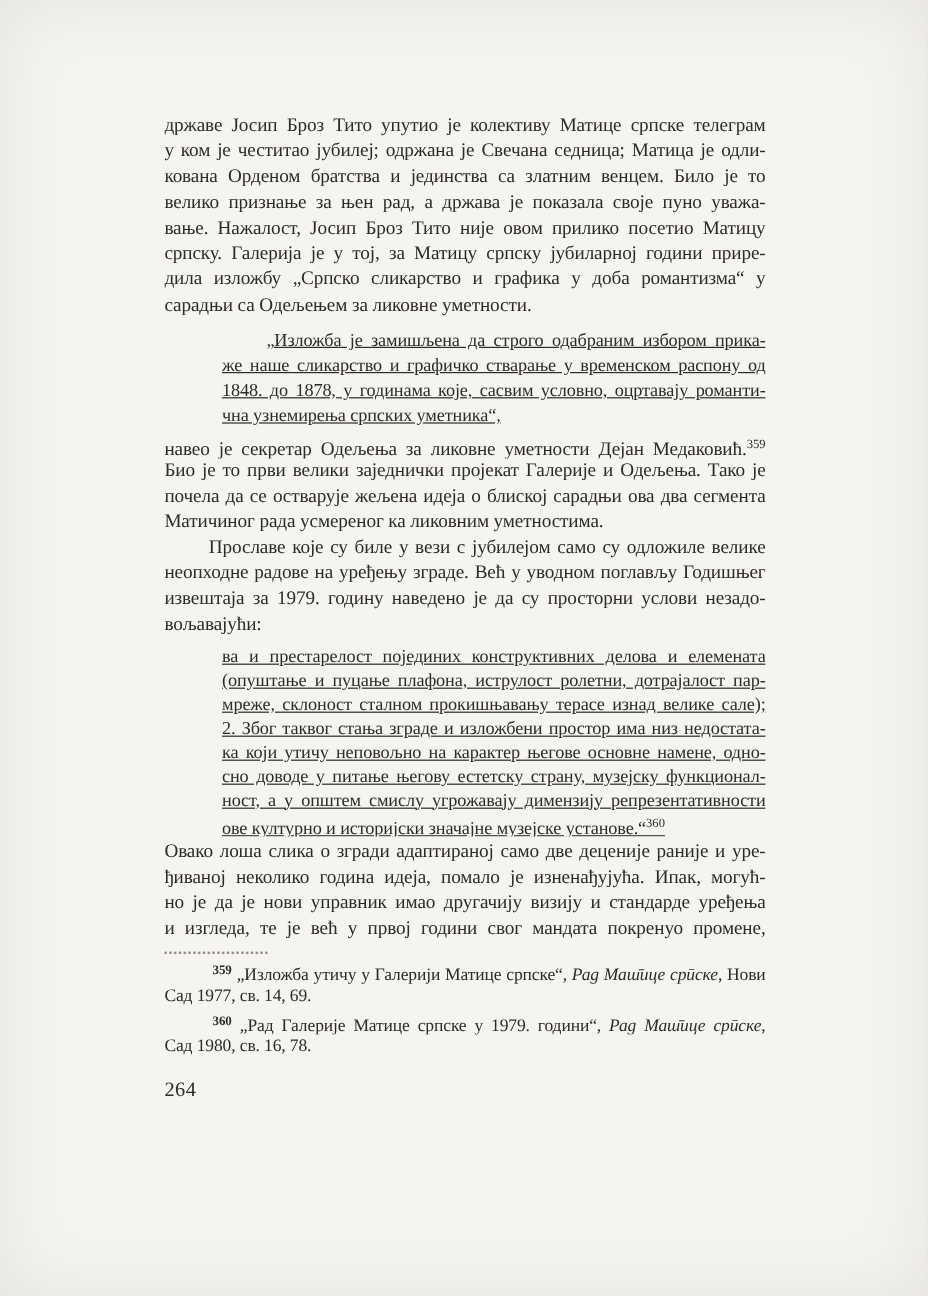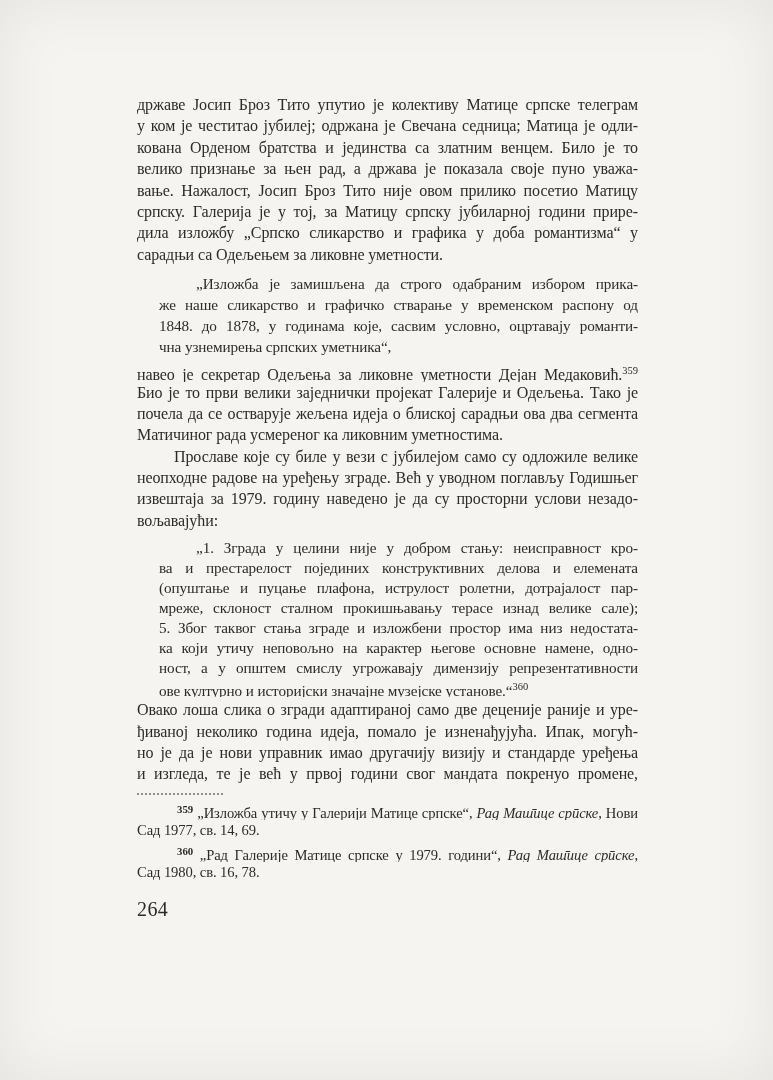--- a/index.html
+++ b/index.html
@@ -18,21 +18,21 @@
   .para{font-size:16px;line-height:21.4px;}
   .line{
     text-align:justify;
     text-align-last:justify;
     height:21.4px;
     overflow:hidden;
     letter-spacing:-0.1px;
   }
   .line.last{text-align-last:auto;}
   .indent{padding-left:37px;}
-  .quote{font-size:15.2px;margin-left:22px;}
+  .quote{font-size:15.2px;margin-left:48px;text-decoration:underline;}
   .quote .line{height:21px;}
   .q1{margin-top:8px;margin-bottom:3px;}
   .q1 .line{line-height:21px;}
   .q2{margin-top:7px;margin-bottom:2px;}
   .q2 .line{height:19.9px;line-height:19.9px;}
   .p4 .line{height:21.2px;line-height:21.2px;}
   .sup{
     font-size:10.5px;
     vertical-align:6px;
     letter-spacing:0;
@@ -47,21 +47,21 @@
   .fn-first{padding-left:40px;}
   .fn-marker{
     font-weight:bold;
     font-size:10.8px;
     vertical-align:5px;
     letter-spacing:0;
   }
   .italic{font-style:italic;}
   .page-number{
     margin-top:15px;
-    font-size:20px;
+    font-size:17px;
     letter-spacing:0.4px;
     text-align:left;
   }
 </style>
 </head>
 <body>
 
 <div class="page">
   <div class="text-col">
 
@@ -91,26 +91,26 @@
     </div>
 
     <div class="para">
       <div class="line indent">Прославе које су биле у вези с јубилејом само су одложиле велике</div>
       <div class="line">неопходне радове на уређењу зграде. Већ у уводном поглављу Годишњег</div>
       <div class="line">извештаја за 1979. годину наведено је да су просторни услови незадо-</div>
       <div class="line last">вољавајући:</div>
     </div>
 
     <div class="para quote q2">
-      <div class="line indent">„1. Зграда у целини није у добром стању: неисправност кро-</div>
       <div class="line">ва и престарелост појединих конструктивних делова и елемената</div>
       <div class="line">(опуштање и пуцање плафона, иструлост ролетни, дотрајалост пар-</div>
       <div class="line">мреже, склоност сталном прокишњавању терасе изнад велике сале);</div>
-      <div class="line">5. Због таквог стања зграде и изложбени простор има низ недостата-</div>
+      <div class="line">2. Због таквог стања зграде и изложбени простор има низ недостата-</div>
       <div class="line">ка који утичу неповољно на карактер његове основне намене, одно-</div>
+      <div class="line">сно доводе у питање његову естетску страну, музејску функционал-</div>
       <div class="line">ност, а у општем смислу угрожавају димензију репрезентативности</div>
       <div class="line last"><span>ове културно и историјски значајне музејске установе.“</span><span class="sup">360</span></div>
     </div>
 
     <div class="para p4">
       <div class="line">Овако лоша слика о згради адаптираној само две деценије раније и уре-</div>
       <div class="line">ђиваној неколико година идеја, помало је изненађујућа. Ипак, могућ-</div>
       <div class="line">но је да је нови управник имао другачију визију и стандарде уређења</div>
       <div class="line">и изгледа, те је већ у првој години свог мандата покренуо промене,</div>
     </div>

